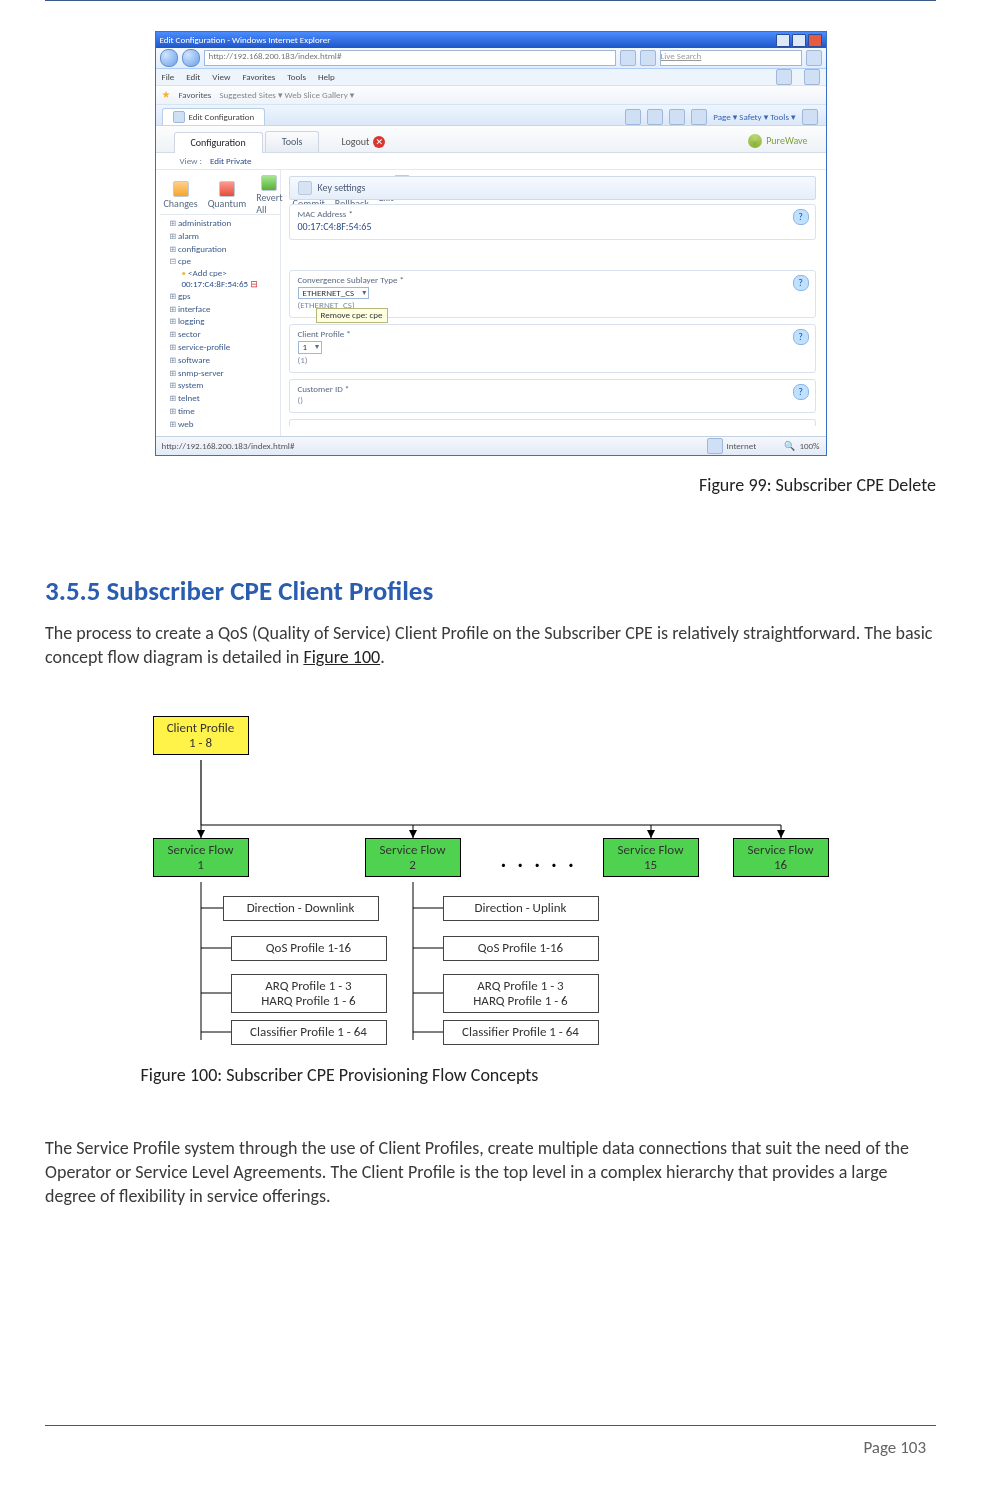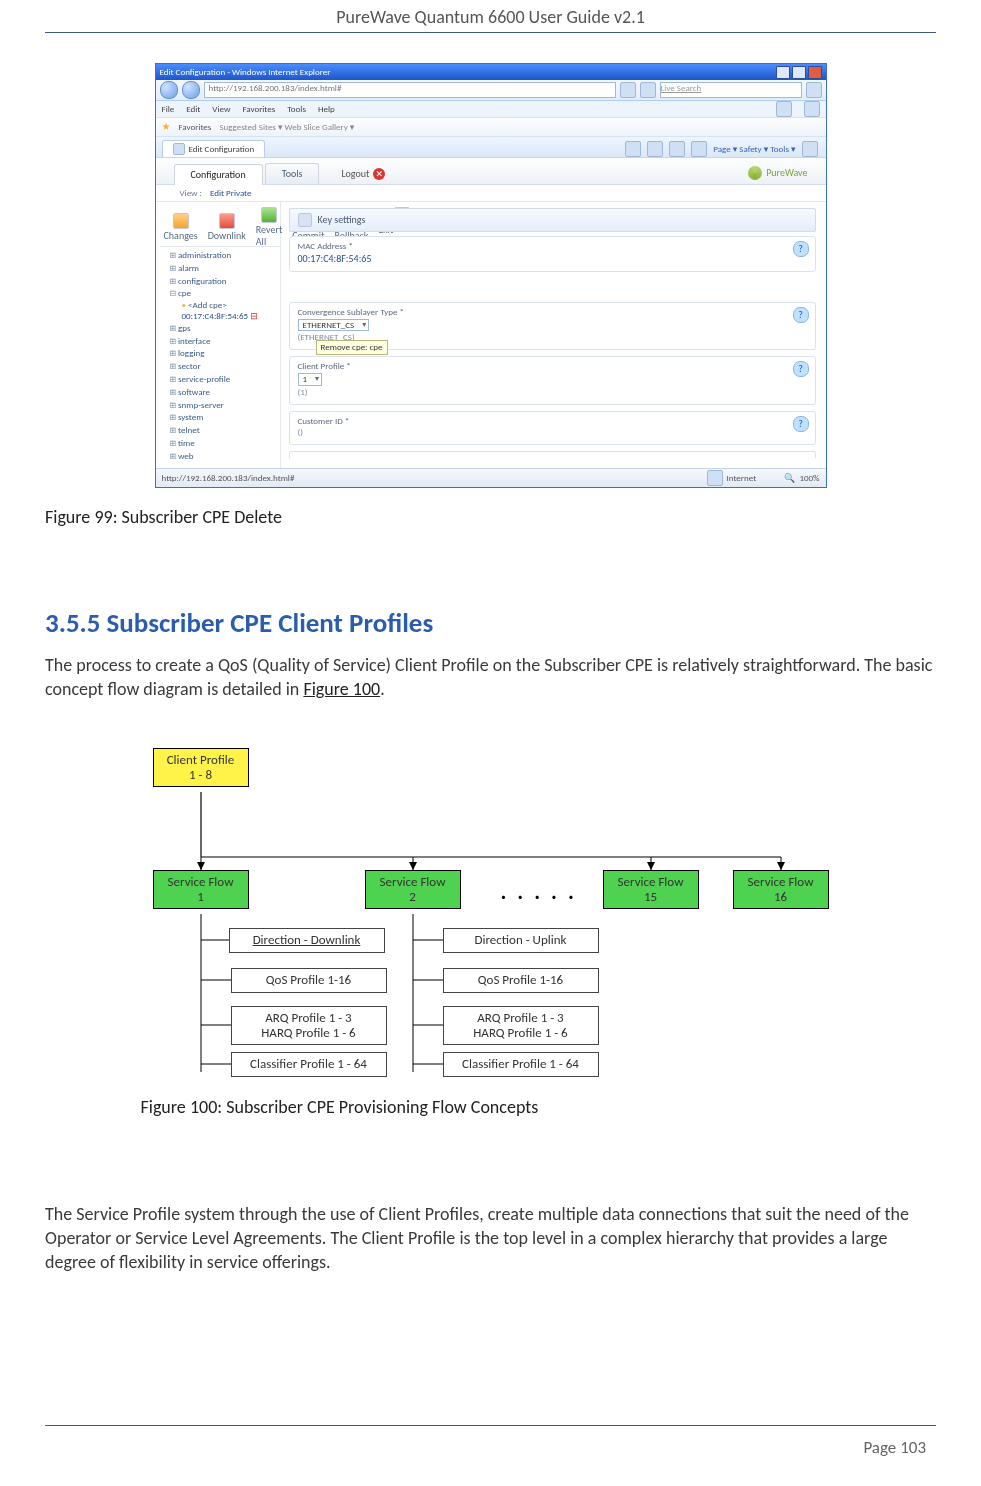--- a/index.html
+++ b/index.html
@@ -210,21 +210,21 @@
   .ss-status {
     height: 18px;
     background: linear-gradient(#f5f8fc,#e2eaf5);
     border-top:1px solid #c5d2e3;
     display:flex; align-items:center; justify-content:space-between;
     padding:0 6px; font-size:9px; color:#555;
   }
   .zoom { display:flex; align-items:center; gap:4px;}
 
   .caption {
-    text-align: left;
+    text-align: right;
     font-size: 18px;
     color: #222;
     margin: 18px 0 0 0;
   }
 
   
   .h2 {
     color: #2a5db0;
     font-size: 27px;
     font-weight: 600;
@@ -266,21 +266,20 @@
     bottom: -6px;
     text-align: left;
     font-size: 18px;
     color: #222;
   }
 </style>
 </head>
 <body>
 
 <div class="page">
-  <div class="header">PureWave Quantum 6600 User Guide v2.1</div>
   <hr class="header-rule">
 
   <div class="screenshot-wrap">
     <div class="ss-titlebar">
       <span class="t">Edit Configuration - Windows Internet Explorer</span>
       <span class="ss-winbtn"></span>
       <span class="ss-winbtn"></span>
       <span class="ss-winbtn close"></span>
     </div>
     <div class="ss-addrbar">
@@ -348,21 +347,21 @@
       <div class="app-body">
 
         <div class="app-left">
           <div class="app-toolbar">
             <div class="tb">
                 <span class="ic orange"></span>
                 <span>Changes</span>
               </div>
             <div class="tb">
                 <span class="ic red"></span>
-                <span>Downlink</span>
+                <span>Quantum</span>
               </div>
             <div class="tb">
                 <span class="ic green"></span>
                 <span>Revert All</span>
               </div>
             <div class="tb">
                 <span class="ic grn2"></span>
                 <span>Commit</span>
               </div>
             <div class="tb">
@@ -480,30 +479,30 @@
     </svg>
 
     <div class="dbox yellow" style="left:12px; top:6px; width:96px;">Client Profile<br>1 - 8</div>
 
     <div class="dbox green" style="left:12px;  top:128px; width:96px;">Service Flow<br>1</div>
     <div class="dbox green" style="left:224px; top:128px; width:96px;">Service Flow<br>2</div>
     <div class="dots" style="left:360px; top:136px;">. . . . .</div>
     <div class="dbox green" style="left:462px; top:128px; width:96px;">Service Flow<br>15</div>
     <div class="dbox green" style="left:592px; top:128px; width:96px;">Service Flow<br>16</div>
 
-    <div class="dbox plain" style="left:88px;  top:186px; width:156px;text-decoration:underline;">Direction - Downlink</div>
+    <div class="dbox plain" style="left:82px;  top:186px; width:156px;">Direction - Downlink</div>
     <div class="dbox plain" style="left:90px;  top:226px; width:156px;">QoS Profile 1-16</div>
     <div class="dbox plain" style="left:90px;  top:264px; width:156px;">ARQ Profile 1 - 3<br>HARQ Profile 1 - 6</div>
     <div class="dbox plain" style="left:90px;  top:310px; width:156px;">Classifier Profile 1 - 64</div>
 
     <div class="dbox plain" style="left:302px; top:186px; width:156px;">Direction - Uplink</div>
     <div class="dbox plain" style="left:302px; top:226px; width:156px;">QoS Profile 1-16</div>
     <div class="dbox plain" style="left:302px; top:264px; width:156px;">ARQ Profile 1 - 3<br>HARQ Profile 1 - 6</div>
     <div class="dbox plain" style="left:302px; top:310px; width:156px;">Classifier Profile 1 - 64</div>
 
     <div class="caption2">Figure 100: Subscriber CPE Provisioning Flow Concepts</div>
   </div>
 
-  <p class="para" style="margin-top:90px;">The Service Profile system through the use of Client Profiles, create multiple data connections that suit the need of the Operator or Service Level Agreements. The Client Profile is the top level in a complex hierarchy that provides a large degree of flexibility in service offerings.</p>
+  <p class="para" style="margin-top:56px;">The Service Profile system through the use of Client Profiles, create multiple data connections that suit the need of the Operator or Service Level Agreements. The Client Profile is the top level in a complex hierarchy that provides a large degree of flexibility in service offerings.</p>
 </div>
 
 <hr class="footer-rule">
 <div class="footer">Page 103</div>
 
 </body></html>

